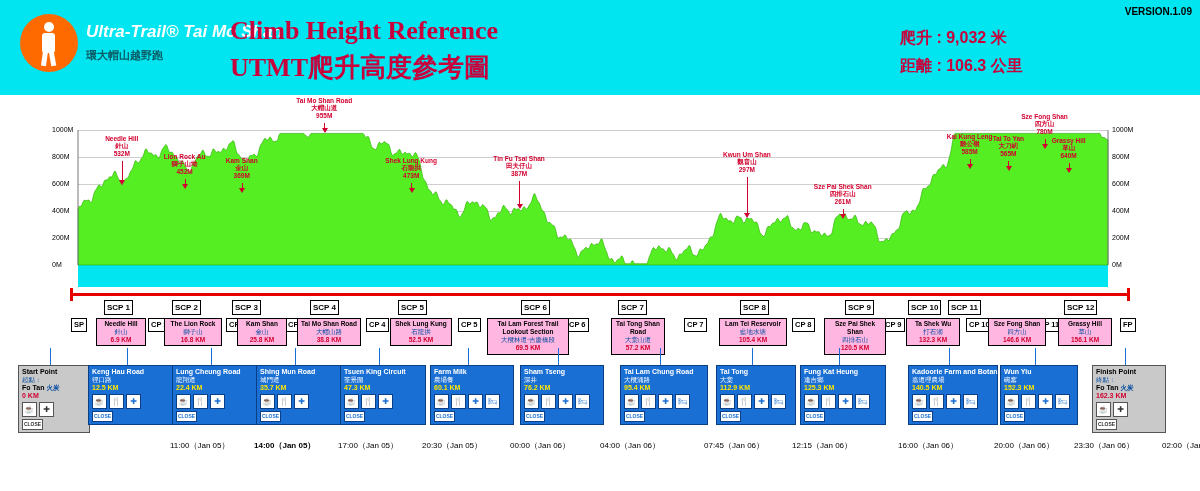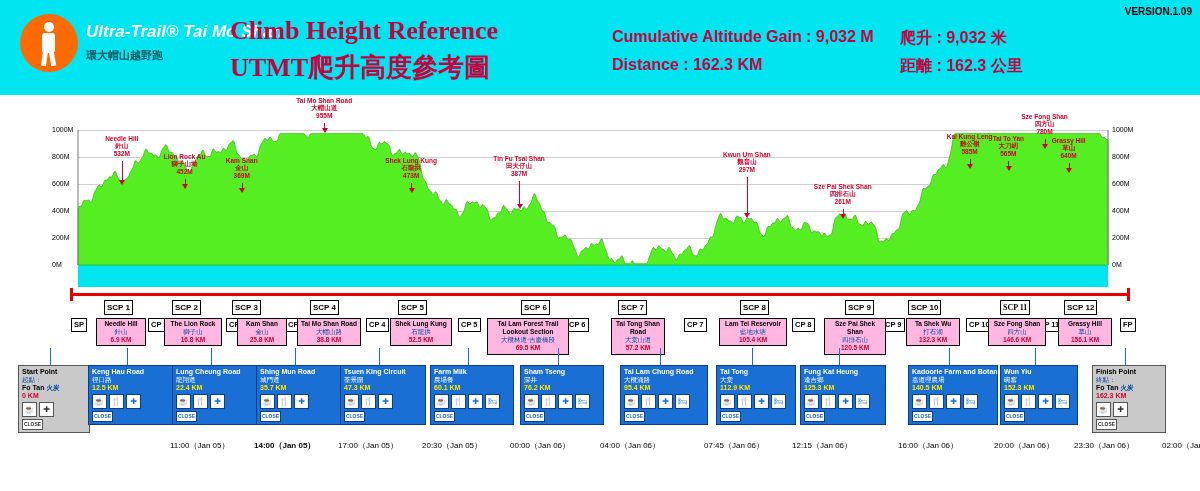--- a/index.html
+++ b/index.html
@@ -122,24 +122,22 @@
       <div class="head"></div>
         <div class="body"></div>
         <div class="leg1"></div>
         <div class="leg2"></div>
     </div>
     <div id="logo-text">Ultra-Trail® Tai Mo Shan</div>
     <div id="logo-cn">環大帽山越野跑</div>
   </div>
   <div id="title-en">Climb Height Reference</div>
   <div id="title-cn">UTMT爬升高度參考圖</div>
-  <div id="gain">Cumulative Altitude Gain : 9,032 M</div>
-  <div id="dist">Distance : 162.3 KM</div>
   <div id="gain-cn">爬升 : 9,032 米</div>
-  <div id="dist-cn">距離 : 162.3 公里</div>
+  <div id="dist-cn">距離 : 106.3 公里</div>
   <div id="version">VERSION.1.09</div>
 </div>
 
 <div id="profile">
   <div id="plot">
       <div class="grid-line" style="top: 135px;"></div>
       <div class="grid-line" style="top: 108px;"></div>
       <div class="grid-line" style="top: 81px;"></div>
       <div class="grid-line" style="top: 54px;"></div>
       <div class="grid-line" style="top: 27px;"></div>
@@ -200,21 +198,21 @@
     <div class="scp-box" style="left: 104px;">SCP 1</div>
     <div class="scp-box" style="left: 172px;">SCP 2</div>
     <div class="scp-box" style="left: 232px;">SCP 3</div>
     <div class="scp-box" style="left: 310px;">SCP 4</div>
     <div class="scp-box" style="left: 398px;">SCP 5</div>
     <div class="scp-box" style="left: 521px;">SCP 6</div>
     <div class="scp-box" style="left: 618px;">SCP 7</div>
     <div class="scp-box" style="left: 740px;">SCP 8</div>
     <div class="scp-box" style="left: 845px;">SCP 9</div>
     <div class="scp-box" style="left: 908px;">SCP 10</div>
-    <div class="scp-box" style="left: 1000px; font-family: Liberation Serif, serif;">SCP 11</div>
+    <div class="scp-box" style="left: 948px;">SCP 11</div>
     <div class="scp-box" style="left: 1064px;">SCP 12</div>
   </div>
 <div id="cp-layer">
     <div class="cp-box" style="left: 71px;">SP</div>
     <div class="cp-box" style="left: 148px;">CP 1</div>
     <div class="cp-box" style="left: 226px;">CP 2</div>
     <div class="cp-box" style="left: 285px;">CP 3</div>
     <div class="cp-box" style="left: 366px;">CP 4</div>
     <div class="cp-box" style="left: 458px;">CP 5</div>
     <div class="cp-box" style="left: 566px;">CP 6</div>

